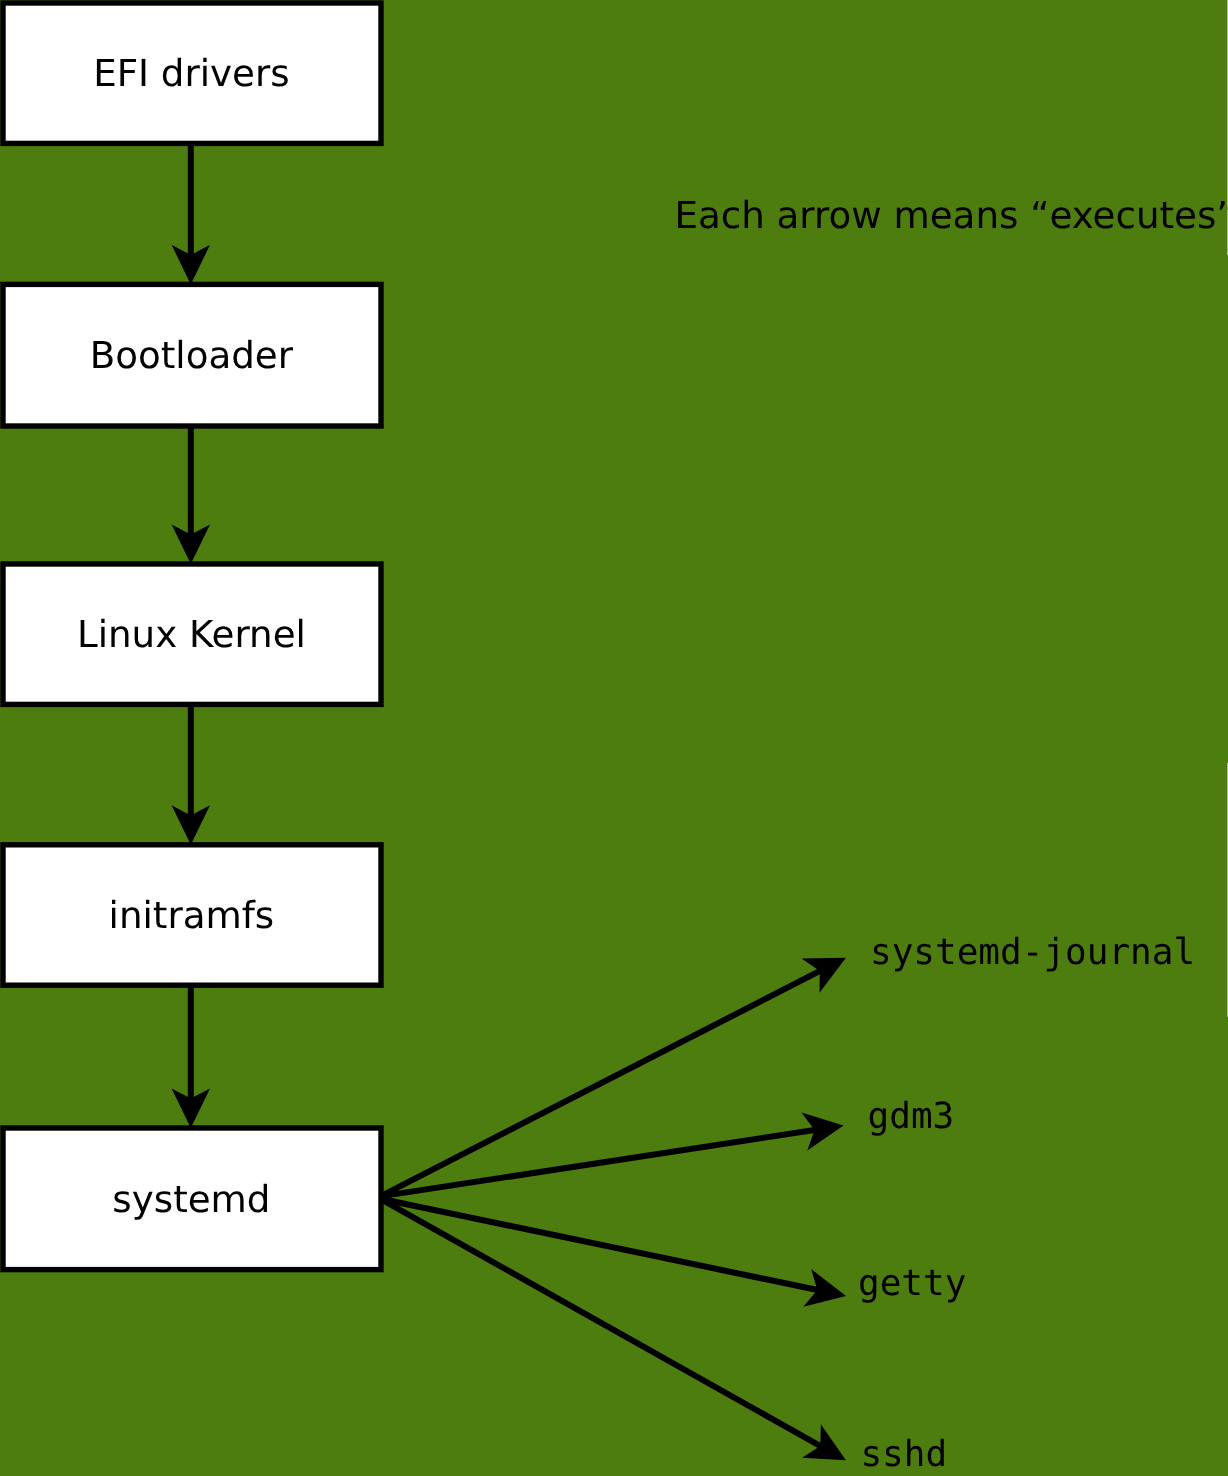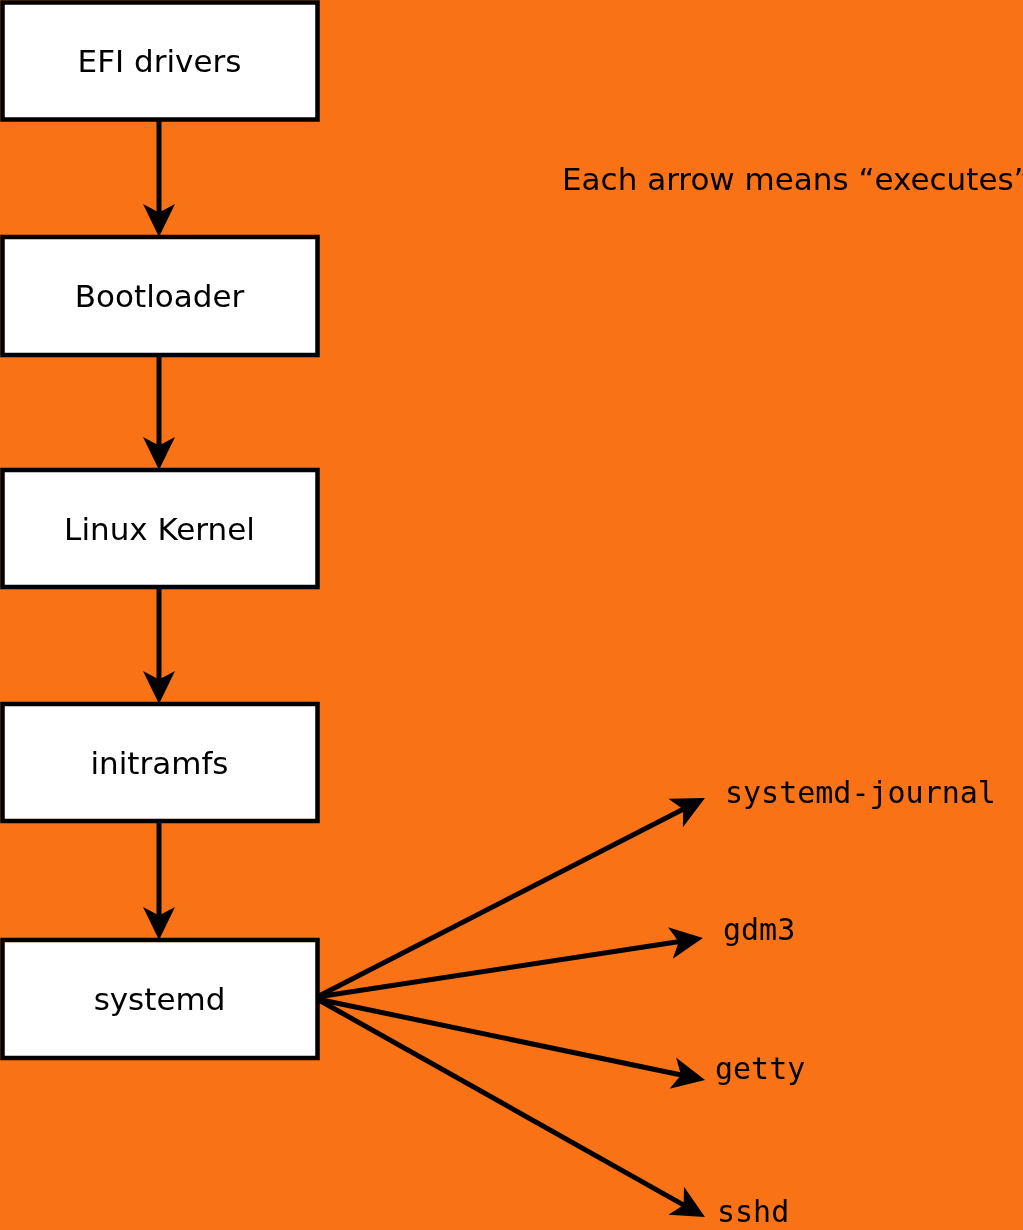--- a/index.html
+++ b/index.html
@@ -4,21 +4,21 @@
 <style>
   html, body {
     margin: 0;
     padding: 0;
     background: #ffffff;
   }
   .canvas {
     position: relative;
     width: 1023px;
     height: 1230px;
-    background: #f97316;
+    background: #4d7c0f;
     overflow: hidden;
   }
   svg { display: block; }
   .node-rect {
     fill: #ffffff;
     stroke: #000000;
     stroke-width: 4.5;
   }
   .edge {
     stroke: #000000;

